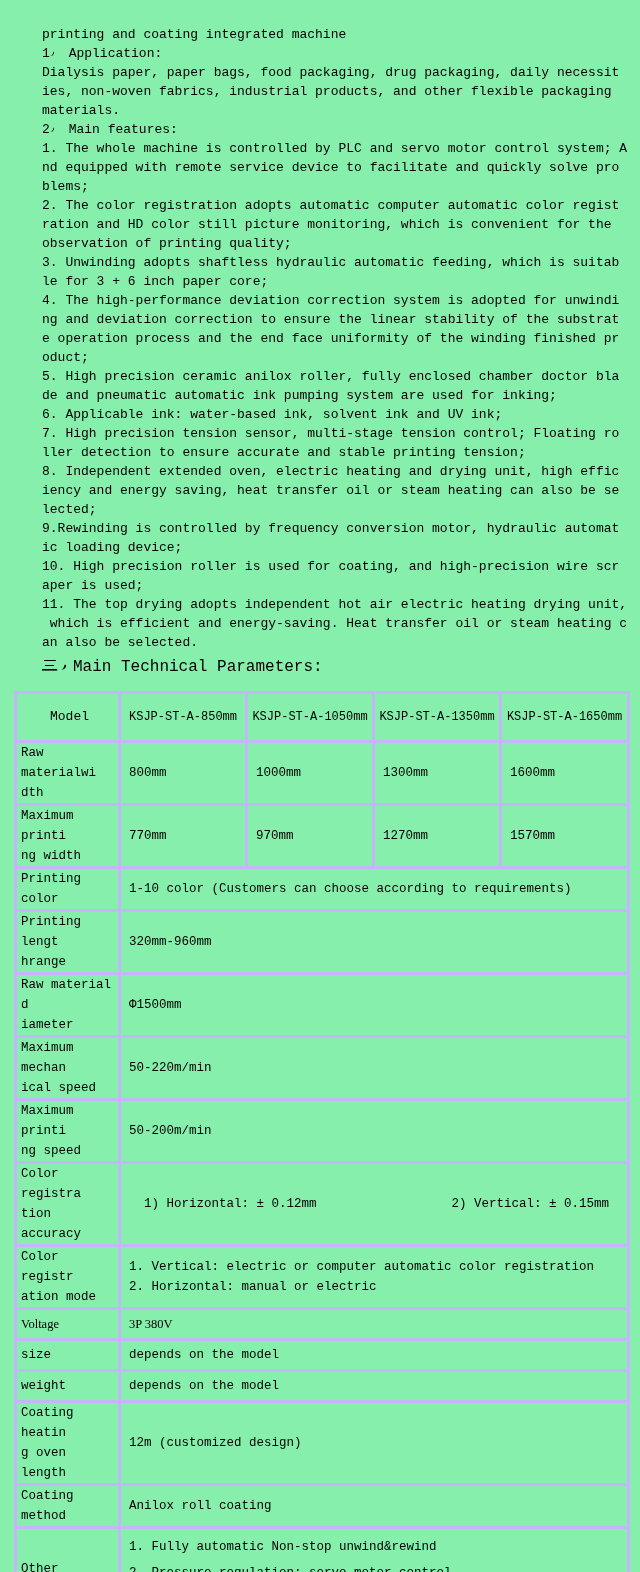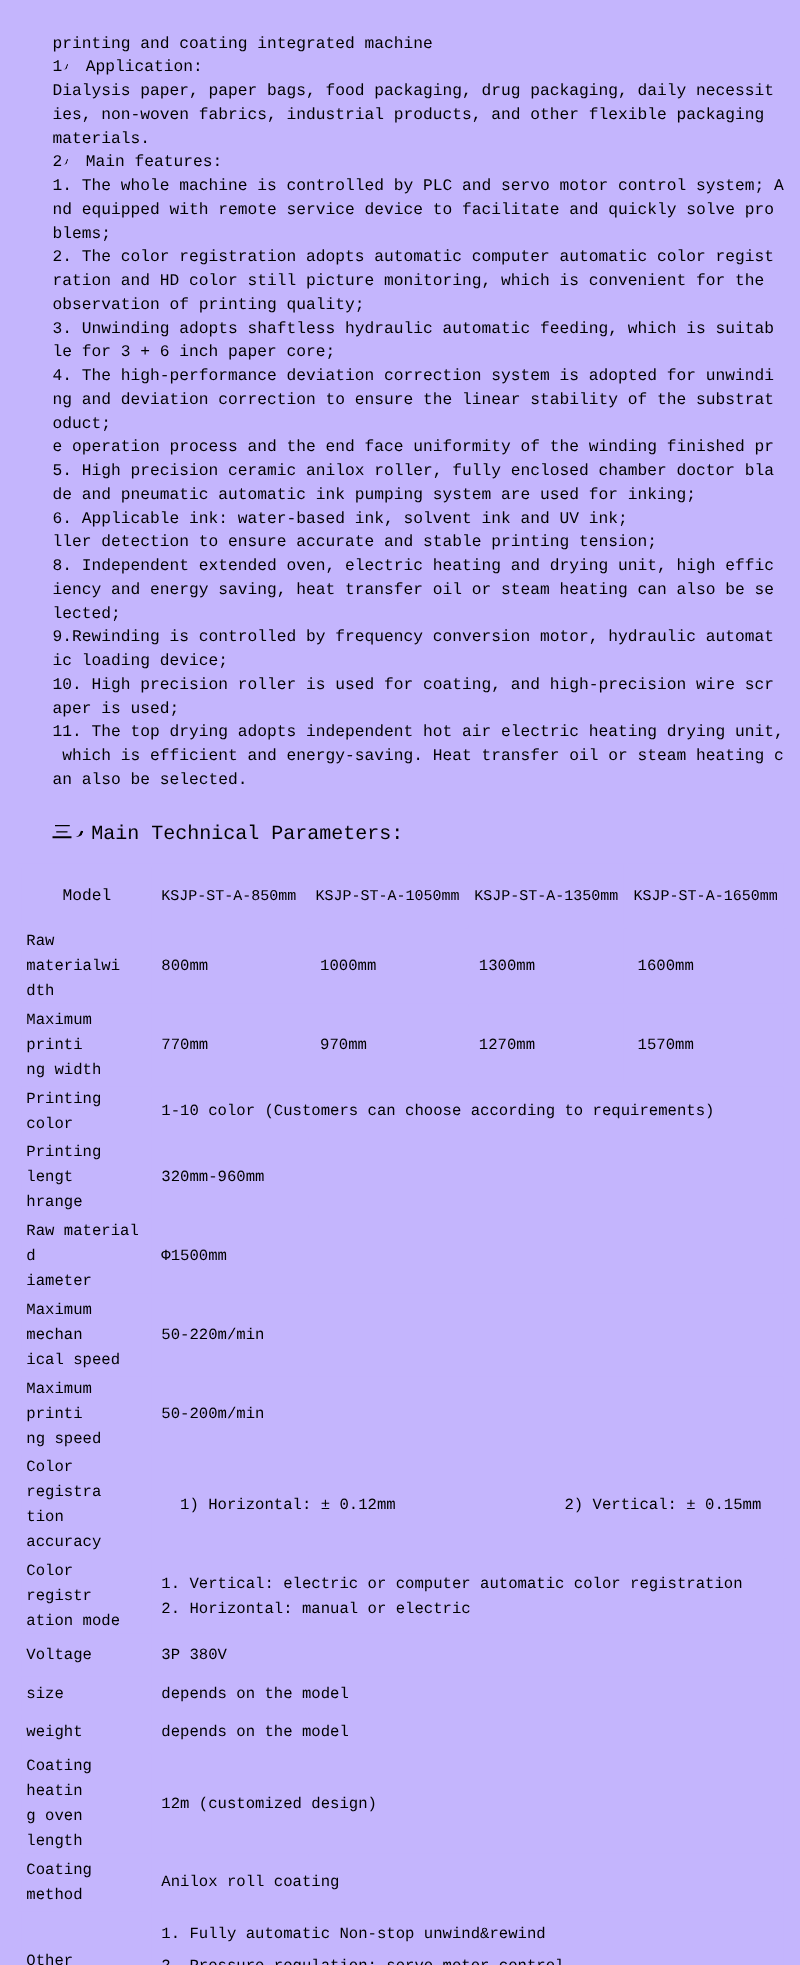--- a/index.html
+++ b/index.html
@@ -1,20 +1,20 @@
 <!DOCTYPE html>
 <html><head>
 <meta charset="utf-8">
 <style>
   html,body{margin:0;padding:0;}
   body{
     width:640px;height:1572px;background:#ffffff;color:#000;
     font-family:"Liberation Mono","DejaVu Sans Mono",monospace;
   }
-  .page{position:relative;width:640px;height:1572px;overflow:hidden;background:#c4b5fd;}
+  .page{position:relative;width:640px;height:1572px;overflow:hidden;background:#86efac;}
   .text-block{position:absolute;left:42px;top:25px;}
   .line{white-space:pre;font-size:13px;line-height:19px;height:19px;letter-spacing:0;}
   .heading{
     position:absolute;left:42px;top:652px;height:30px;
     font-size:16px;line-height:30px;white-space:pre;
   }
   
   .san{
     display:inline-block;width:0.95em;height:0.70em;margin:0 0.12em 0 0.02em;
     background-image:linear-gradient(#000,#000),linear-gradient(#000,#000),linear-gradient(#000,#000);
@@ -42,21 +42,21 @@
   .tbl tr:nth-child(1){height:31px;}
   .tbl tr:nth-child(2){height:45px;}
   .tbl tr:nth-child(3){height:40px;}
   .tbl tr:nth-child(4){height:32px;margin-left:32px;}
   .tbl tr:nth-child(5){height:42px;}
   .tbl tr:nth-child(6){height:42px;}
   .tbl tr:nth-child(7){height:42px;}
   .tbl tr:nth-child(8){height:42px;}
   .tbl tr:nth-child(9){height:44px;}
   .tbl tr:nth-child(10){height:44px;}
-  .tbl tr:nth-child(11){height:31px;}
+  .tbl tr:nth-child(11){height:31px;font-family:Liberation Serif, serif;}
   .tbl tr:nth-child(12){height:31px;}
   .tbl tr:nth-child(13){height:31px;}
   .tbl tr:nth-child(14){height:43px;}
   .tbl tr:nth-child(15){height:30px;}
   .tbl tr:nth-child(16){height:143px;}
   .tbl tr:last-child td.val{line-height:25.5px;}
   .tbl tr:last-child td.lbl{line-height:30px;}
 </style>
 </head>
 <body>
@@ -72,25 +72,26 @@
       <div class="line">1. The whole machine is controlled by PLC and servo motor control system; A</div>
       <div class="line">nd equipped with remote service device to facilitate and quickly solve pro</div>
       <div class="line">blems;</div>
       <div class="line">2. The color registration adopts automatic computer automatic color regist</div>
       <div class="line">ration and HD color still picture monitoring, which is convenient for the</div>
       <div class="line">observation of printing quality;</div>
       <div class="line">3. Unwinding adopts shaftless hydraulic automatic feeding, which is suitab</div>
       <div class="line">le for 3 + 6 inch paper core;</div>
       <div class="line">4. The high-performance deviation correction system is adopted for unwindi</div>
       <div class="line">ng and deviation correction to ensure the linear stability of the substrat</div>
+      <div class="line">e operation process and the end face uniformity of the winding finished pr</div>
       <div class="line">oduct;</div>
-      <div class="line">e operation process and the end face uniformity of the winding finished pr</div>
       <div class="line">5. High precision ceramic anilox roller, fully enclosed chamber doctor bla</div>
       <div class="line">de and pneumatic automatic ink pumping system are used for inking;</div>
       <div class="line">6. Applicable ink: water-based ink, solvent ink and UV ink;</div>
+      <div class="line">7. High precision tension sensor, multi-stage tension control; Floating ro</div>
       <div class="line">ller detection to ensure accurate and stable printing tension;</div>
       <div class="line">8. Independent extended oven, electric heating and drying unit, high effic</div>
       <div class="line">iency and energy saving, heat transfer oil or steam heating can also be se</div>
       <div class="line">lected;</div>
       <div class="line">9.Rewinding is controlled by frequency conversion motor, hydraulic automat</div>
       <div class="line">ic loading device;</div>
       <div class="line">10. High precision roller is used for coating, and high-precision wire scr</div>
       <div class="line">aper is used;</div>
       <div class="line">11. The top drying adopts independent hot air electric heating drying unit,</div>
       <div class="line"> which is efficient and energy-saving. Heat transfer oil or steam heating c</div>

